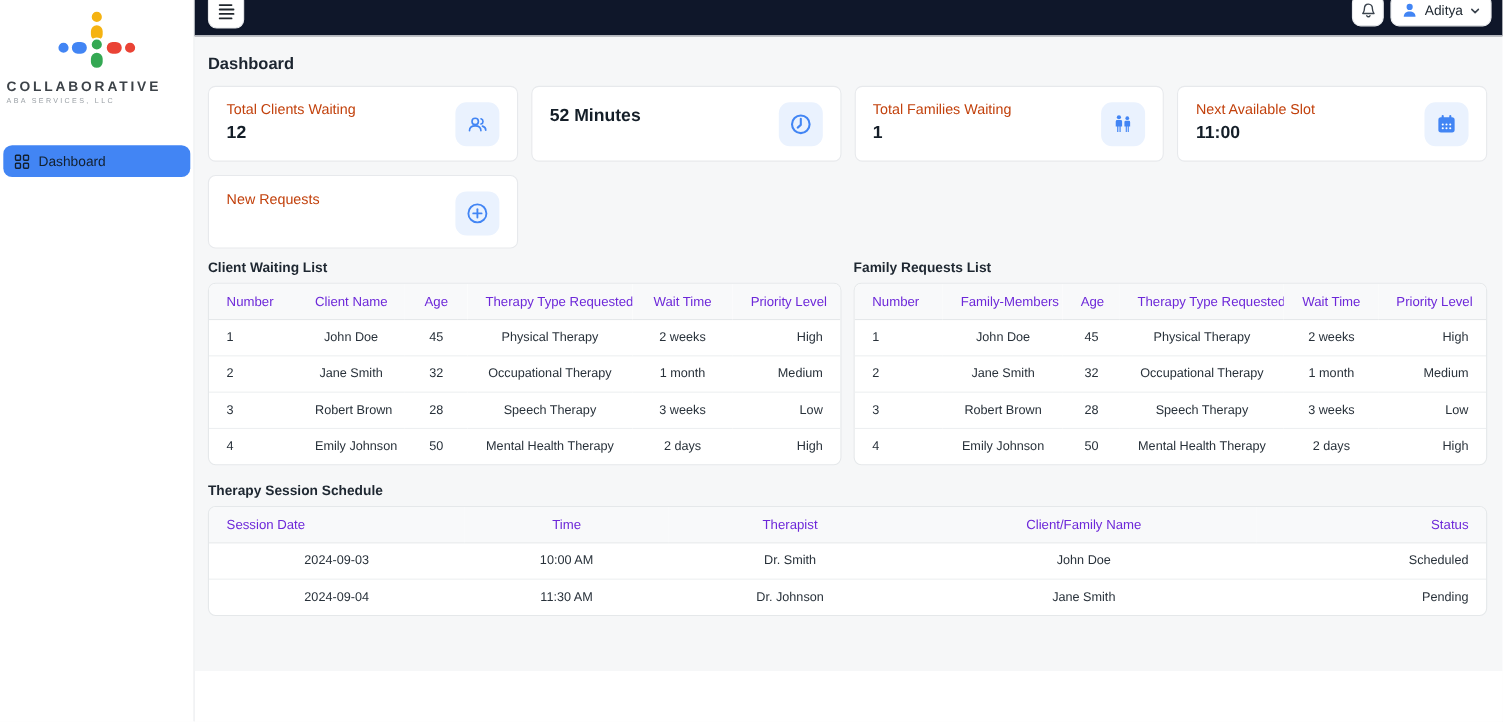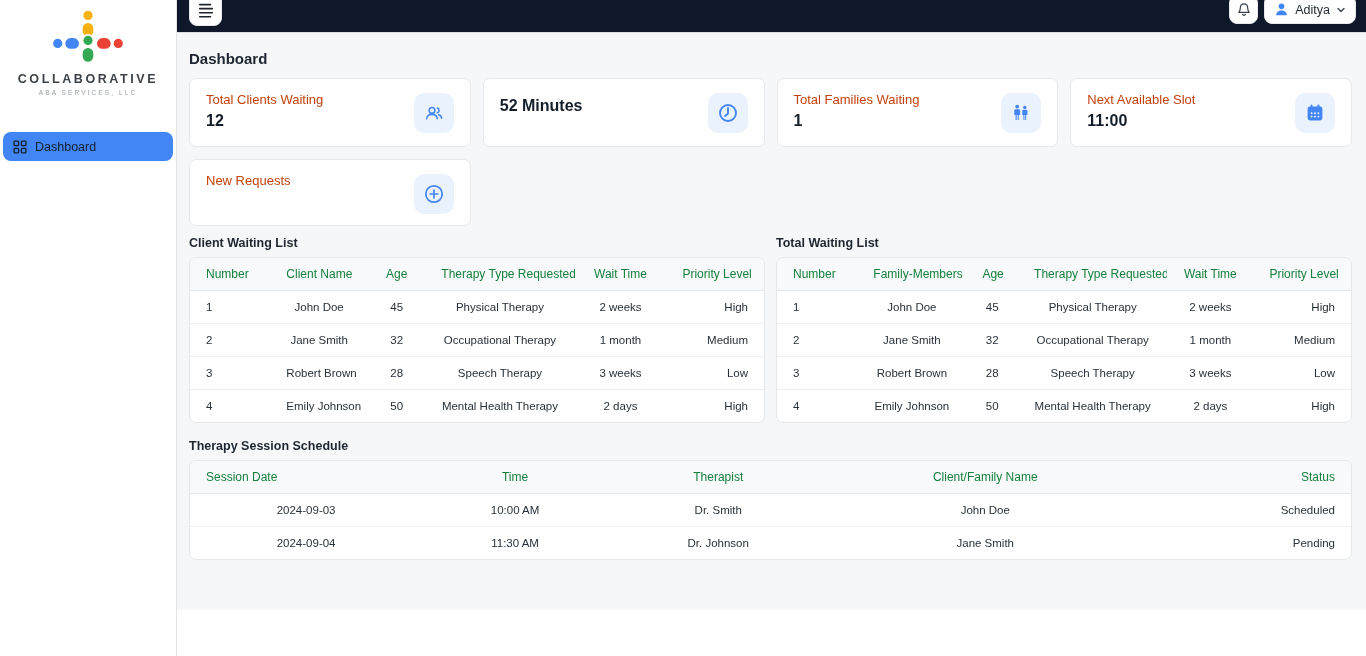--- a/index.html
+++ b/index.html
@@ -3,21 +3,21 @@
 <meta charset="utf-8">
 <style>
   * { margin:0; padding:0; box-sizing:border-box; }
   html,body { width:1366px; height:656px; overflow:hidden; background:#ffffff;
               font-family:"Liberation Sans", sans-serif; }
   body { display:flex; }
 
   
   .sidebar { width:177px; min-width:177px; background:#ffffff; border-right:1px solid #e3e5e8;
              height:656px; display:flex; flex-direction:column; }
-  .logo-block { padding:8px 6px 0 6px; text-align:center; }
+  .logo-block { padding:8px 6px 0 6px; text-align:left; }
   .brand-line1 { font-size:12.5px; font-weight:600; color:#3c4248; letter-spacing:2.6px; margin-top:2px; white-space:nowrap; }
   .brand-line2 { font-size:6.5px; color:#9aa0a6; letter-spacing:2.1px; margin-top:3px; white-space:nowrap; }
   .nav { margin-top:36px; }
   .nav-item { display:flex; align-items:center; gap:8px; height:29px; margin:0 3px;
               border-radius:8px; padding:0 10px; cursor:pointer; }
   .nav-item.active { background:#4285f4; }
   .nav-item .nav-label { font-size:12.5px; color:#13202e; font-weight:500; }
 
   
   .main { flex:1; display:flex; flex-direction:column; background:#ffffff; }
@@ -41,21 +41,21 @@
   .card.single { width:282px; height:67px; }
   .card-label { font-size:13px; color:#c2410c; }
   .card-value { font-size:16px; font-weight:700; color:#141e28; margin-top:5px; }
   .card-icon-box { position:absolute; right:16px; top:14px; width:40px; height:40px;
                    background:#eaf2fe; border-radius:10px; display:flex; align-items:center; justify-content:center; }
 
   .lists-grid { display:grid; grid-template-columns:1fr 1fr; gap:11px; margin-top:10px; }
   .section-title { font-size:12.5px; font-weight:700; color:#1e2731; margin-bottom:7px; }
   .tbl-wrap { background:#ffffff; border:1px solid #e5e8ea; border-radius:7px; overflow:hidden; }
   table { width:100%; border-collapse:collapse; table-layout:fixed; }
-  thead th { background:#f8f9fa; font-size:12px; font-weight:500; color:#15803d;
+  thead th { background:#f8f9fa; font-size:12px; font-weight:500; color:#6d28d9;
              padding:9px 16px; border-bottom:1px solid #e5e8ea; white-space:nowrap; overflow:hidden; }
   tbody td { font-size:11.5px; color:#28313a; padding:10px 16px; white-space:nowrap; overflow:hidden; }
   tbody tr + tr td { border-top:1px solid #edeff1; }
 
   .schedule-section { margin-top:16px; }
 
   svg { display:block; }
 </style>
 </head>
 <body>
@@ -255,21 +255,21 @@
                   <td style="text-align: center;">50</td>
                   <td style="text-align: center;">Mental Health Therapy</td>
                   <td style="text-align: center;">2 days</td>
                   <td style="text-align: right;">High</td>
                 </tr>
               </tbody>
           </table>
         </div>
       </div>
       <div>
-        <div class="section-title">Total Waiting List</div>
+        <div class="section-title">Family Requests List</div>
         <div class="tbl-wrap">
           <table>
             <colgroup>
                 <col style="width: 14%;">
                 <col style="width: 19%;">
                 <col style="width: 9%;">
                 <col style="width: 26%;">
                 <col style="width: 15%;">
                 <col style="width: 17%;">
               </colgroup>

